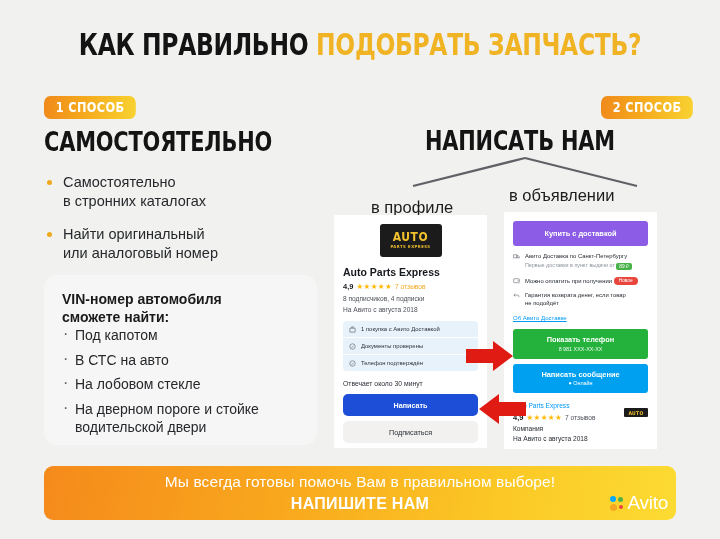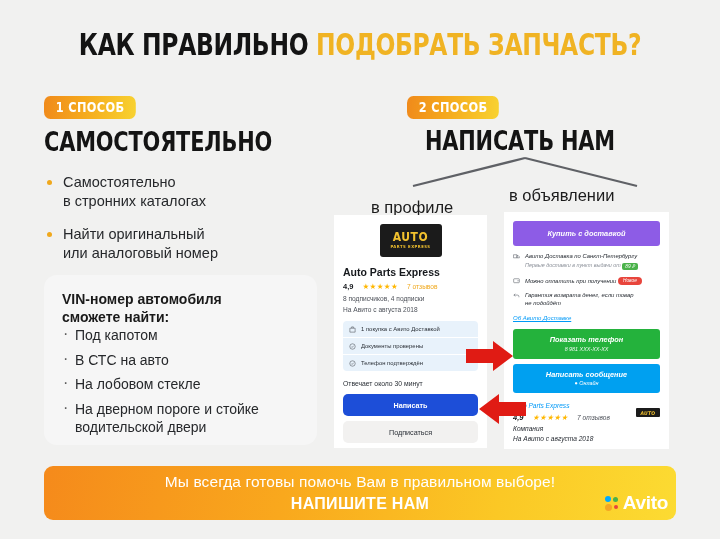--- a/index.html
+++ b/index.html
@@ -93,41 +93,41 @@
     font-size: 14px; color: #26282b; line-height: 1.27;
     margin-bottom: 7px; white-space: pre-line;
   }
   .vin-list li::before {
     content: "·"; position: absolute; left: 1px; top: -3px;
     font-size: 16px; color: #5c5c5c;
   }
 
   
   .right-col { position: absolute; left: 383px; top: 96px; width: 320px; }
-  .right-pill-wrap { text-align: left; margin-left: 24px; margin-bottom: 8px; }
+  .right-pill-wrap { text-align: right; margin-left: 51px; margin-bottom: 8px; }
   .right-head { margin-left: 42px; margin-bottom: 4px; }
 
   .branch { position: absolute; left: 355px; top: 156px; width: 340px; height: 36px; }
 
   .sub-labels { position: absolute; left: 336px; top: 186px; width: 376px; }
   .sub-label {
     position: absolute;
     font-size: 16.5px; color: #1c1c1c; font-weight: 400;
   }
   .sub-label.a { left: 12px; top: 12px; margin-left: 23px; }
   .sub-label.b { left: 173px; top: 0; }
 
   
   .shot {
     position: absolute;
     background: #ffffff;
     overflow: hidden;
   }
   .shot-left  { left: 334px; top: 215px; width: 153px; height: 233px; }
-  .shot-right { left: 504px; top: 212px; width: 165px; height: 237px; font-style: italic; }
+  .shot-right { left: 504px; top: 212px; width: 153px; height: 237px; }
 
   
   .logo-box {
     margin: 9px auto 0 auto;
     width: 62px; height: 33px;
     background: #1b1b1b;
     border-radius: 3px;
     display: flex; flex-direction: column;
     align-items: center; justify-content: center;
   }
@@ -135,21 +135,21 @@
     font-family: "DejaVu Sans Condensed", "Liberation Sans Narrow", "Liberation Sans", sans-serif;
     font-weight: 900; font-size: 12px; color: #f2c12e; letter-spacing: 0.6px; line-height: 1;
   }
   .logo-sub {
     font-family: "DejaVu Sans Condensed", "Liberation Sans Narrow", "Liberation Sans", sans-serif;
     font-weight: 700; font-size: 4.2px; color: #f2c12e; letter-spacing: 0.5px;
     margin-top: 2px; line-height: 1;
   }
   .p-pad { padding: 0 9px; }
   .shop-name { margin-top: 9px; font-size: 10.5px; font-weight: 700; color: #16191d; }
-  .rating-row { display: flex; align-items: center; gap: 9px; margin-top: 4px; }
+  .rating-row { display: flex; align-items: center; gap: 3px; margin-top: 4px; }
   .rating-num { font-size: 7.5px; font-weight: 700; color: #16191d; }
   .stars { color: #ffb700; font-size: 7.5px; letter-spacing: 0.4px; }
   .reviews { font-size: 6.6px; color: #f0a81c; }
   .muted-s { font-size: 6.6px; color: #4d5159; margin-top: 4px; }
 
   .badge-list { margin-top: 8px; }
   .badge-row {
     display: flex; align-items: center; gap: 5px;
     background: #e8f2fb;
     padding: 4.5px 6px;
@@ -252,21 +252,21 @@
   .avito-logo {
     position: absolute; right: 8px; bottom: 6px;
     display: flex; align-items: center; gap: 3px;
   }
   .avito-dots { position: relative; width: 15px; height: 15px; }
   .avito-dots i { position: absolute; border-radius: 50%; display: block; }
   .d1 { width: 6px; height: 6px; left: 0;   top: 0;   background: #00aaff; }
   .d2 { width: 5px; height: 5px; left: 8px; top: 1px; background: #4ab24a; }
   .d3 { width: 7px; height: 7px; left: 0;   top: 8px; background: #f5a623; }
   .d4 { width: 4px; height: 4px; left: 9px; top: 9px; background: #e8453c; }
-  .avito-word { color: #ffffff; font-size: 19px; font-weight: 700; letter-spacing: -.3px; }
+  .avito-word { color: #ffffff; font-size: 19px; font-weight: 400; letter-spacing: -.3px; }
 </style>
 </head>
 <body>
 
 <div id="root">
 
   <div class="title">
     <span class="black">КАК ПРАВИЛЬНО </span><span class="gold">ПОДОБРАТЬ ЗАПЧАСТЬ?</span>
   </div>
 

